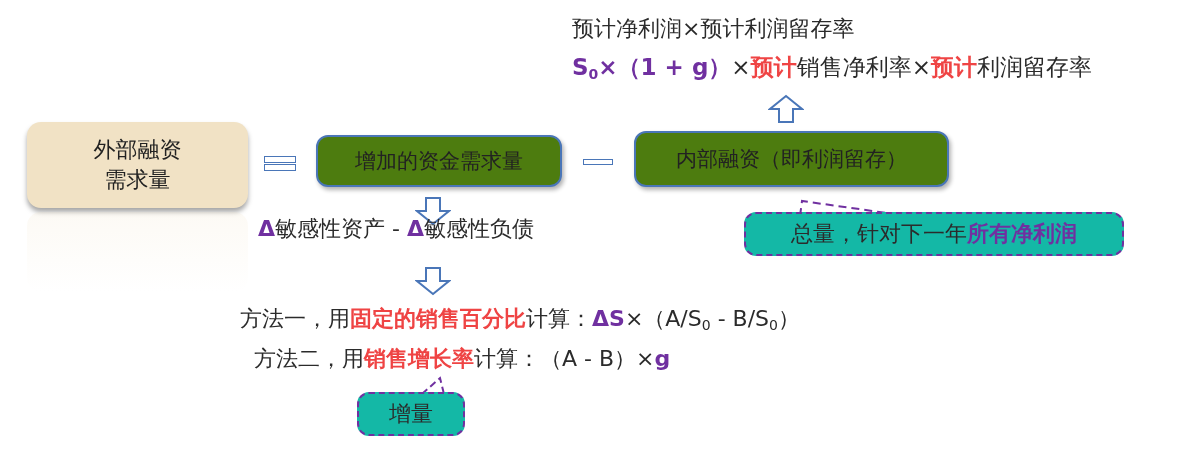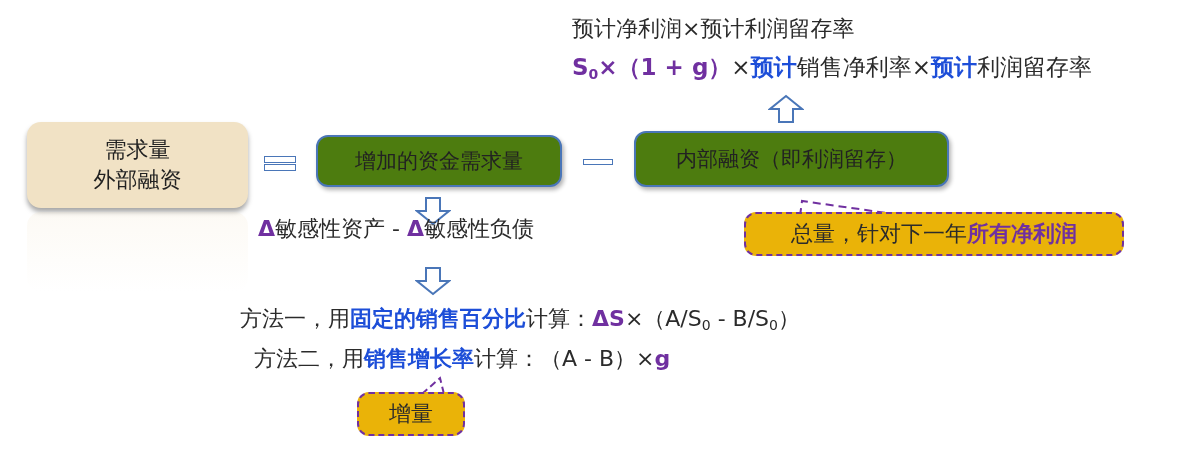--- a/index.html
+++ b/index.html
@@ -41,41 +41,41 @@
       position: absolute; left: 0; width: 30px; height: 5px;
       border: 1.5px solid #4a76b8; background: #fff;
     }
     .eq-single {
       left: 583px; top: 159px; width: 30px; height: 6px;
       border: 1.5px solid #4a76b8; background: #fff; box-sizing: border-box;
     }
 
     .text-line { position: absolute; white-space: nowrap; font-size: 22px; color: #2b2b2b; }
     .purple { color: #7030a0; font-weight: bold; }
-    .red { color: #1d4ed8; font-weight: bold; }
+    .red { color: #ef4444; font-weight: bold; }
     sub { font-size: 14px; vertical-align: -4px; }
 
     .callout {
       position: absolute; box-sizing: border-box;
       border: 2px dashed #7030a0; border-radius: 12px;
       display: flex; align-items: center; justify-content: center;
-      background: #eab308;
+      background: #14b8a6;
       white-space: nowrap;
     }
     .callout-total { left: 744px; top: 212px; width: 380px; height: 44px; font-size: 22px; }
     .callout-inc { left: 357px; top: 392px; width: 108px; height: 44px; font-size: 22px; }
     .arrow svg { display: block; }
   </style>
 </head>
 <body>
 
 <div class="box ext-box">
   <div>
+    <div>外部融资</div>
     <div>需求量</div>
-    <div>外部融资</div>
   </div>
 </div>
 <div class="abs reflect"></div>
 
 <div class="abs eq-double">
   <div style="top:0;"></div>
   <div style="top:8px;"></div>
 </div>
 
 <div class="box blue-box increase-box">

